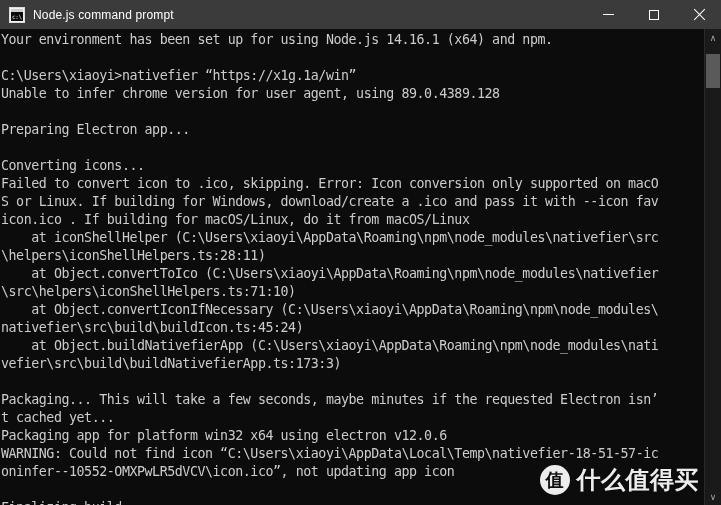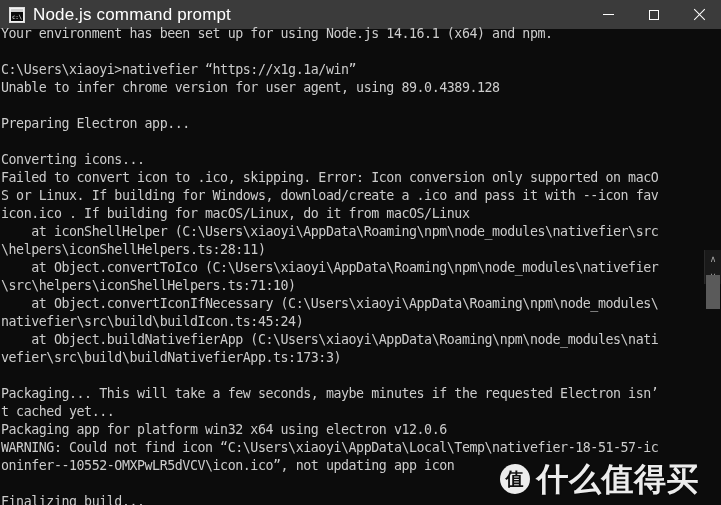--- a/index.html
+++ b/index.html
@@ -62,21 +62,21 @@
     font-family: "DejaVu Sans Mono", monospace;
     font-size: 6px;
     line-height: 10px;
     padding-left: 1px;
     overflow: hidden;
     letter-spacing: -0.4px;
   }
   .title-text {
     color: #ffffff;
     font-family: "Liberation Sans", sans-serif;
-    font-size: 17px;
+    font-size: 12px;
     letter-spacing: 0.15px;
     white-space: nowrap;
   }
   .win-controls {
     margin-left: auto;
     display: flex;
     height: 29px;
   }
   .win-btn {
     width: 45px;
@@ -117,21 +117,20 @@
   .glyph-close::before { transform: rotate(45deg); }
   .glyph-close::after  { transform: rotate(-45deg); }
 
   
   .console-wrap {
     flex: 1 1 auto;
     display: flex;
     position: relative;
     min-height: 0;
     background: #0c0c0c;
-    align-items: center;
   }
   .console {
     flex: 1 1 auto;
     padding: 2px 0 0 1px;
     overflow: hidden;
     position: relative;
   }
   .console pre {
     margin: 0;
     padding: 0;
@@ -205,21 +204,21 @@
     align-items: center;
     justify-content: center;
     font-family: "DejaVu Sans", sans-serif;
     font-size: 18px;
     font-weight: bold;
     line-height: 1;
   }
   .wm-text {
     color: #ffffff;
     font-family: "DejaVu Sans", sans-serif;
-    font-size: 32px;
+    font-size: 24px;
     font-weight: bold;
     letter-spacing: 0.5px;
     line-height: 1;
     text-shadow: 0 0 2px rgba(0,0,0,0.6);
   }
 </style>
 </head>
 <body>
 
 <div class="window">

